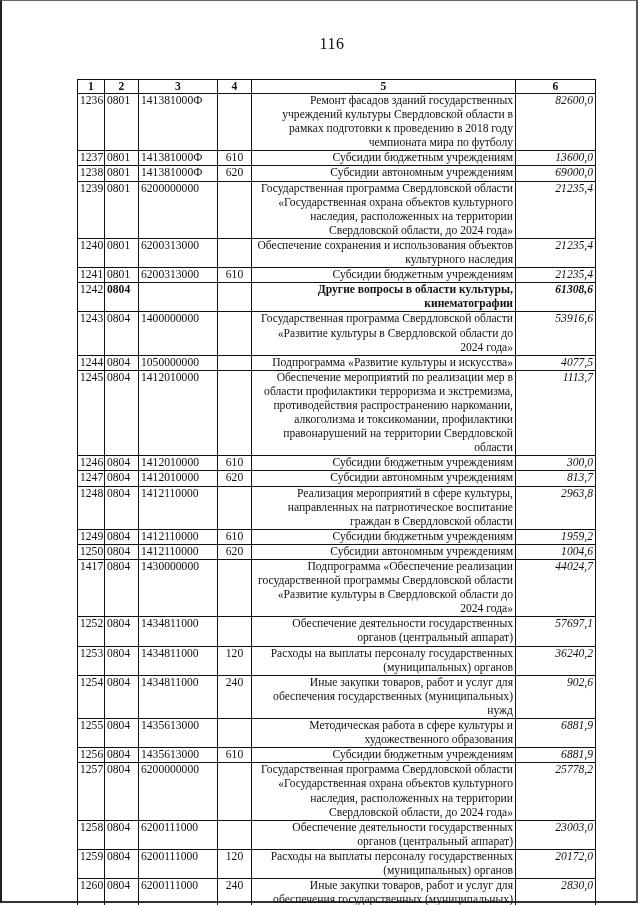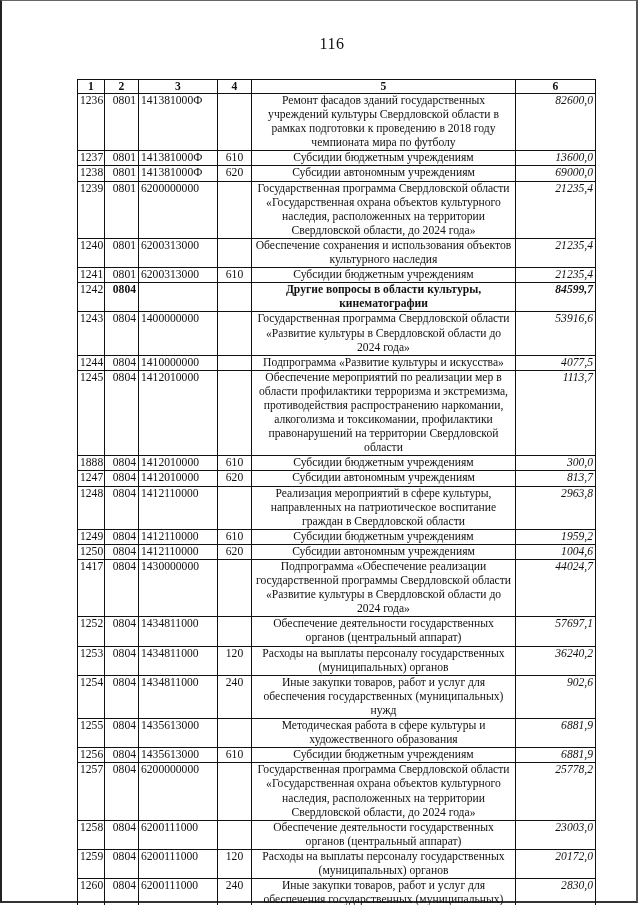--- a/index.html
+++ b/index.html
@@ -21,24 +21,24 @@
       border-collapse: collapse; table-layout: fixed;
       font-size: 11.6px; line-height: 14.1px;
     }
     table.budget td, table.budget th {
       border: 1px solid #111; padding: 0 2px; vertical-align: top;
       overflow: hidden; white-space: normal;
     }
     table.budget th { font-weight: bold; text-align: center; line-height: 13px; height: 13px; }
     col.c1 { width: 27px; } col.c2 { width: 34px; } col.c3 { width: 79px; }
     col.c4 { width: 34px; } col.c5 { width: 264px; } col.c6 { width: 80px; }
-    td.num { text-align: right; }
+    td.num { text-align: left; }
     td.code { text-align: left; padding-left: 4px; margin-top: 10px; }
     td.vr { text-align: center; }
-    td.name { text-align: center; padding-left: 2px; padding-right: 1px; }
+    td.name { text-align: right; padding-left: 2px; padding-right: 1px; }
     td.amt { text-align: right; vertical-align: bottom; padding-right: 1px; font-style: italic; }
     tr.bold td.sec, tr.bold td.name, tr.bold td.amt { font-weight: bold; }
   </style>
 </head>
 <body>
 
 <div class="frame"></div>
 
 <div class="page-number">116</div>
 
@@ -109,48 +109,48 @@
         <td class="vr">610</td>
         <td class="name">Субсидии бюджетным учреждениям</td>
         <td class="amt">21235,4</td>
       </tr>
       <tr class="bold">
         <td class="num">1242</td>
         <td class="num sec">0804</td>
         <td class="code"></td>
         <td class="vr"></td>
         <td class="name">Другие вопросы в области культуры, кинематографии</td>
-        <td class="amt">84599,7</td>
+        <td class="amt">61308,6</td>
       </tr>
       <tr>
         <td class="num">1243</td>
         <td class="num sec">0804</td>
         <td class="code">1400000000</td>
         <td class="vr"></td>
         <td class="name">Государственная программа Свердловской области «Развитие культуры в Свердловской области до 2024 года»</td>
         <td class="amt">53916,6</td>
       </tr>
       <tr>
         <td class="num">1244</td>
         <td class="num sec">0804</td>
-        <td class="code">1410000000</td>
+        <td class="code">1050000000</td>
         <td class="vr"></td>
         <td class="name">Подпрограмма «Развитие культуры и искусства»</td>
         <td class="amt">4077,5</td>
       </tr>
       <tr>
         <td class="num">1245</td>
         <td class="num sec">0804</td>
         <td class="code">1412010000</td>
         <td class="vr"></td>
         <td class="name">Обеспечение мероприятий по реализации мер в области профилактики терроризма и экстремизма, противодействия распространению наркомании, алкоголизма и токсикомании, профилактики правонарушений на территории Свердловской области</td>
         <td class="amt">1113,7</td>
       </tr>
       <tr>
-        <td class="num">1888</td>
+        <td class="num">1246</td>
         <td class="num sec">0804</td>
         <td class="code">1412010000</td>
         <td class="vr">610</td>
         <td class="name">Субсидии бюджетным учреждениям</td>
         <td class="amt">300,0</td>
       </tr>
       <tr>
         <td class="num">1247</td>
         <td class="num sec">0804</td>
         <td class="code">1412010000</td>

